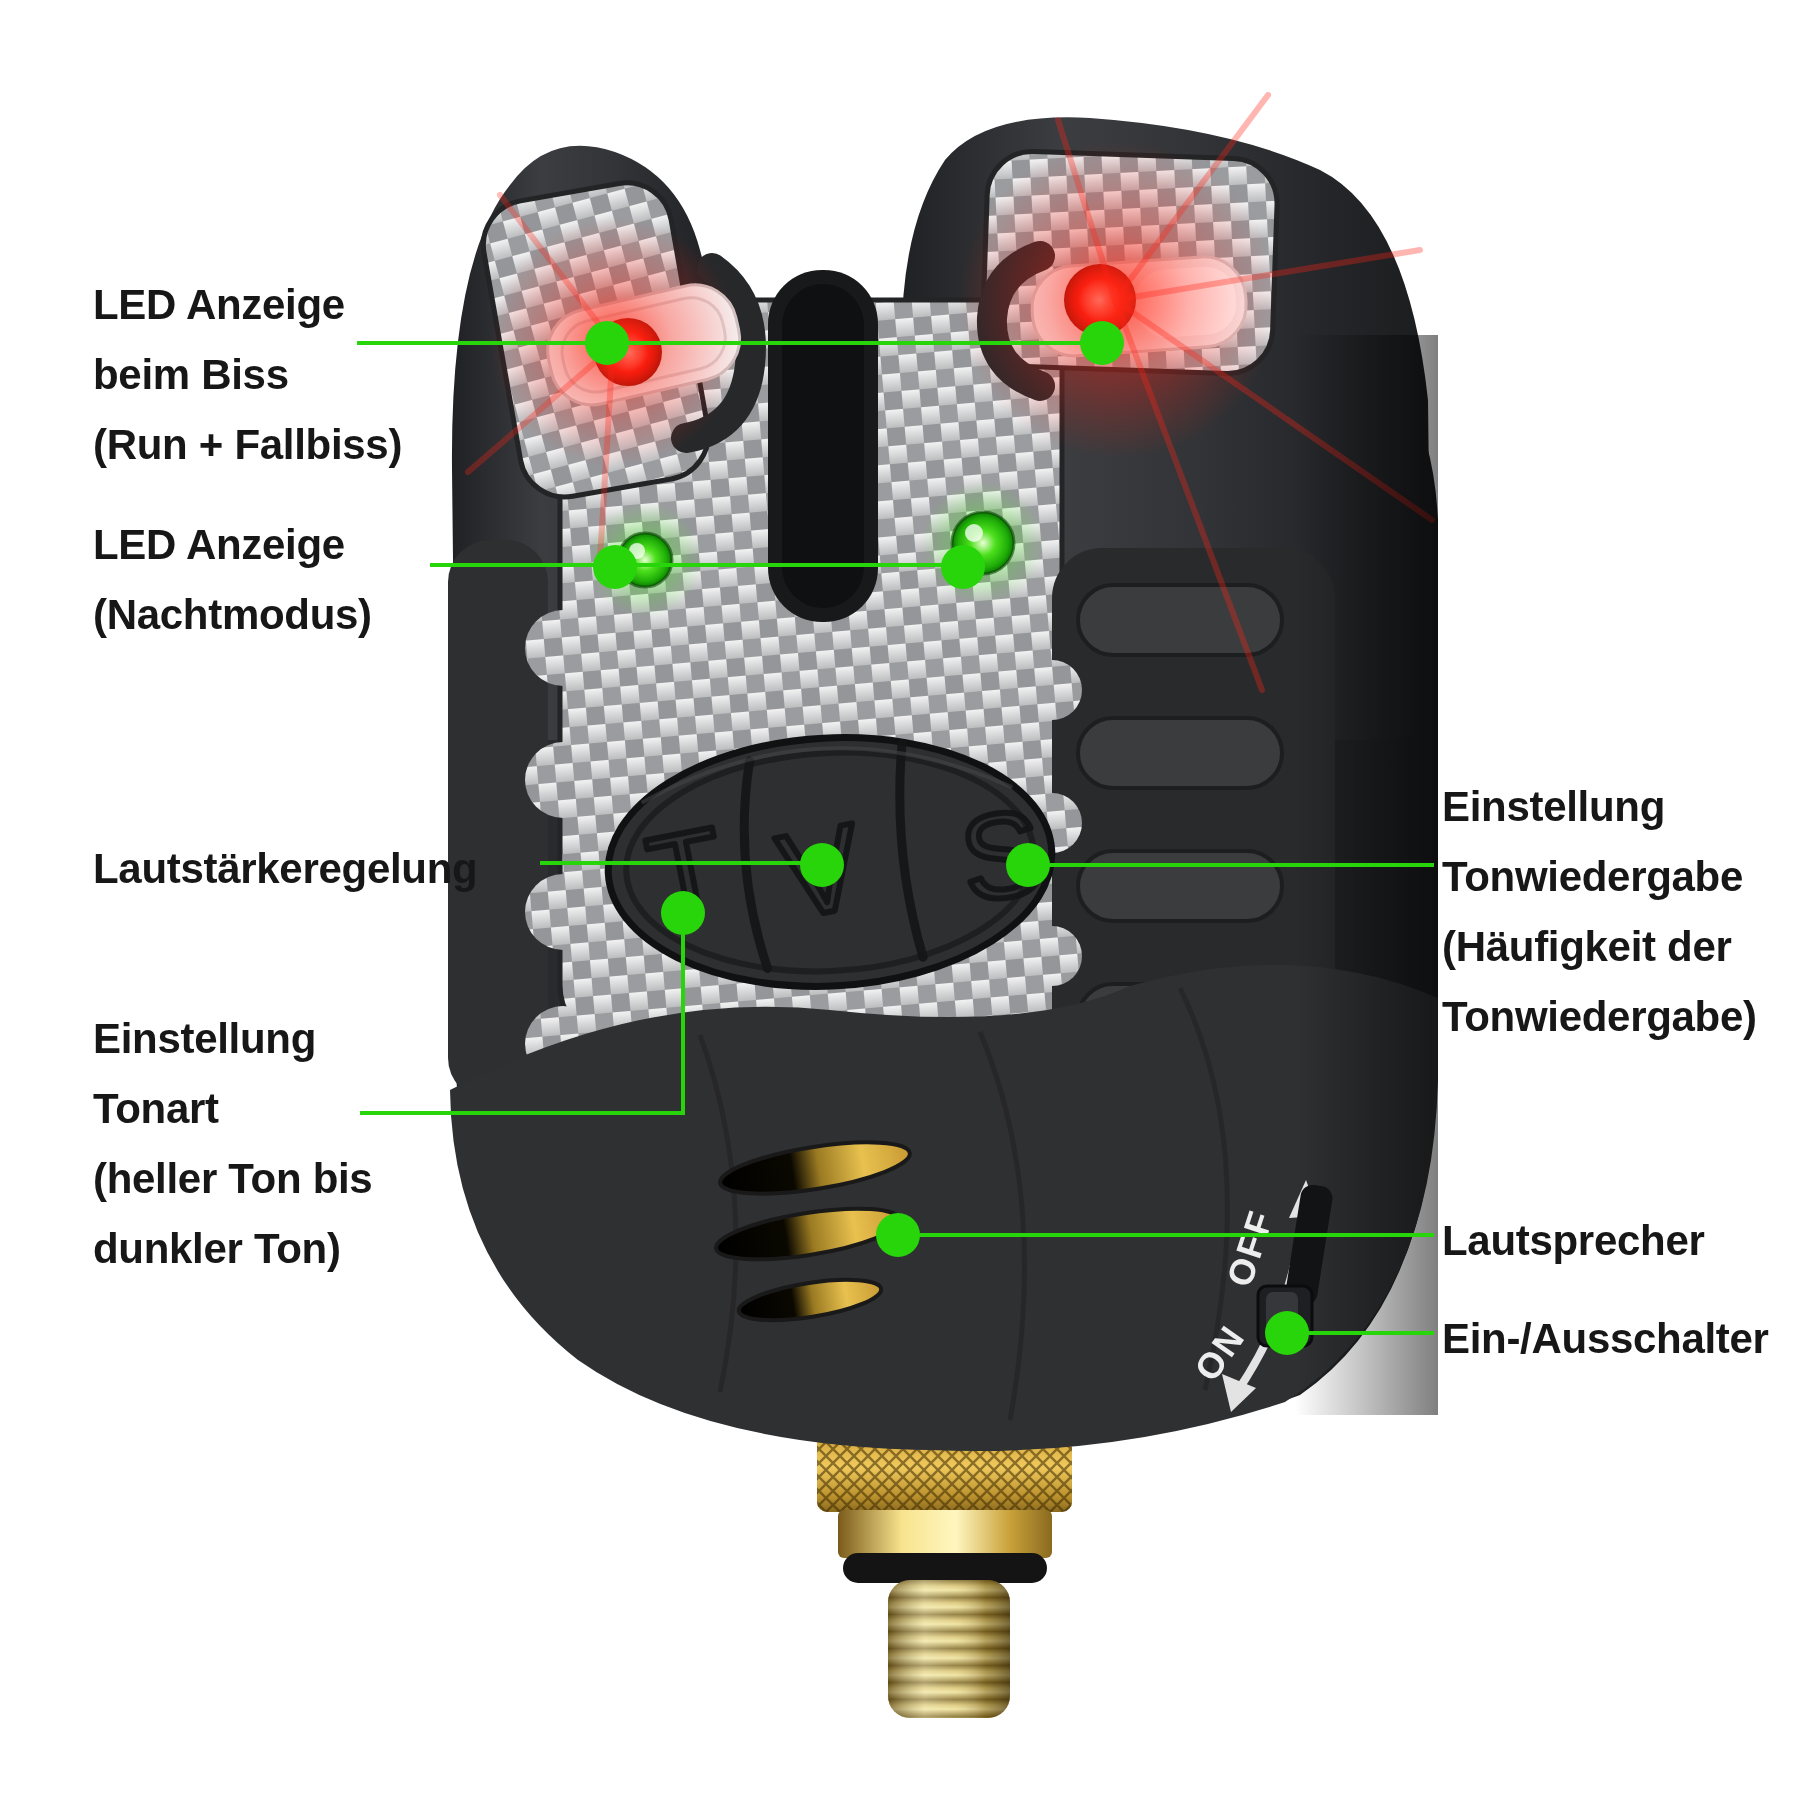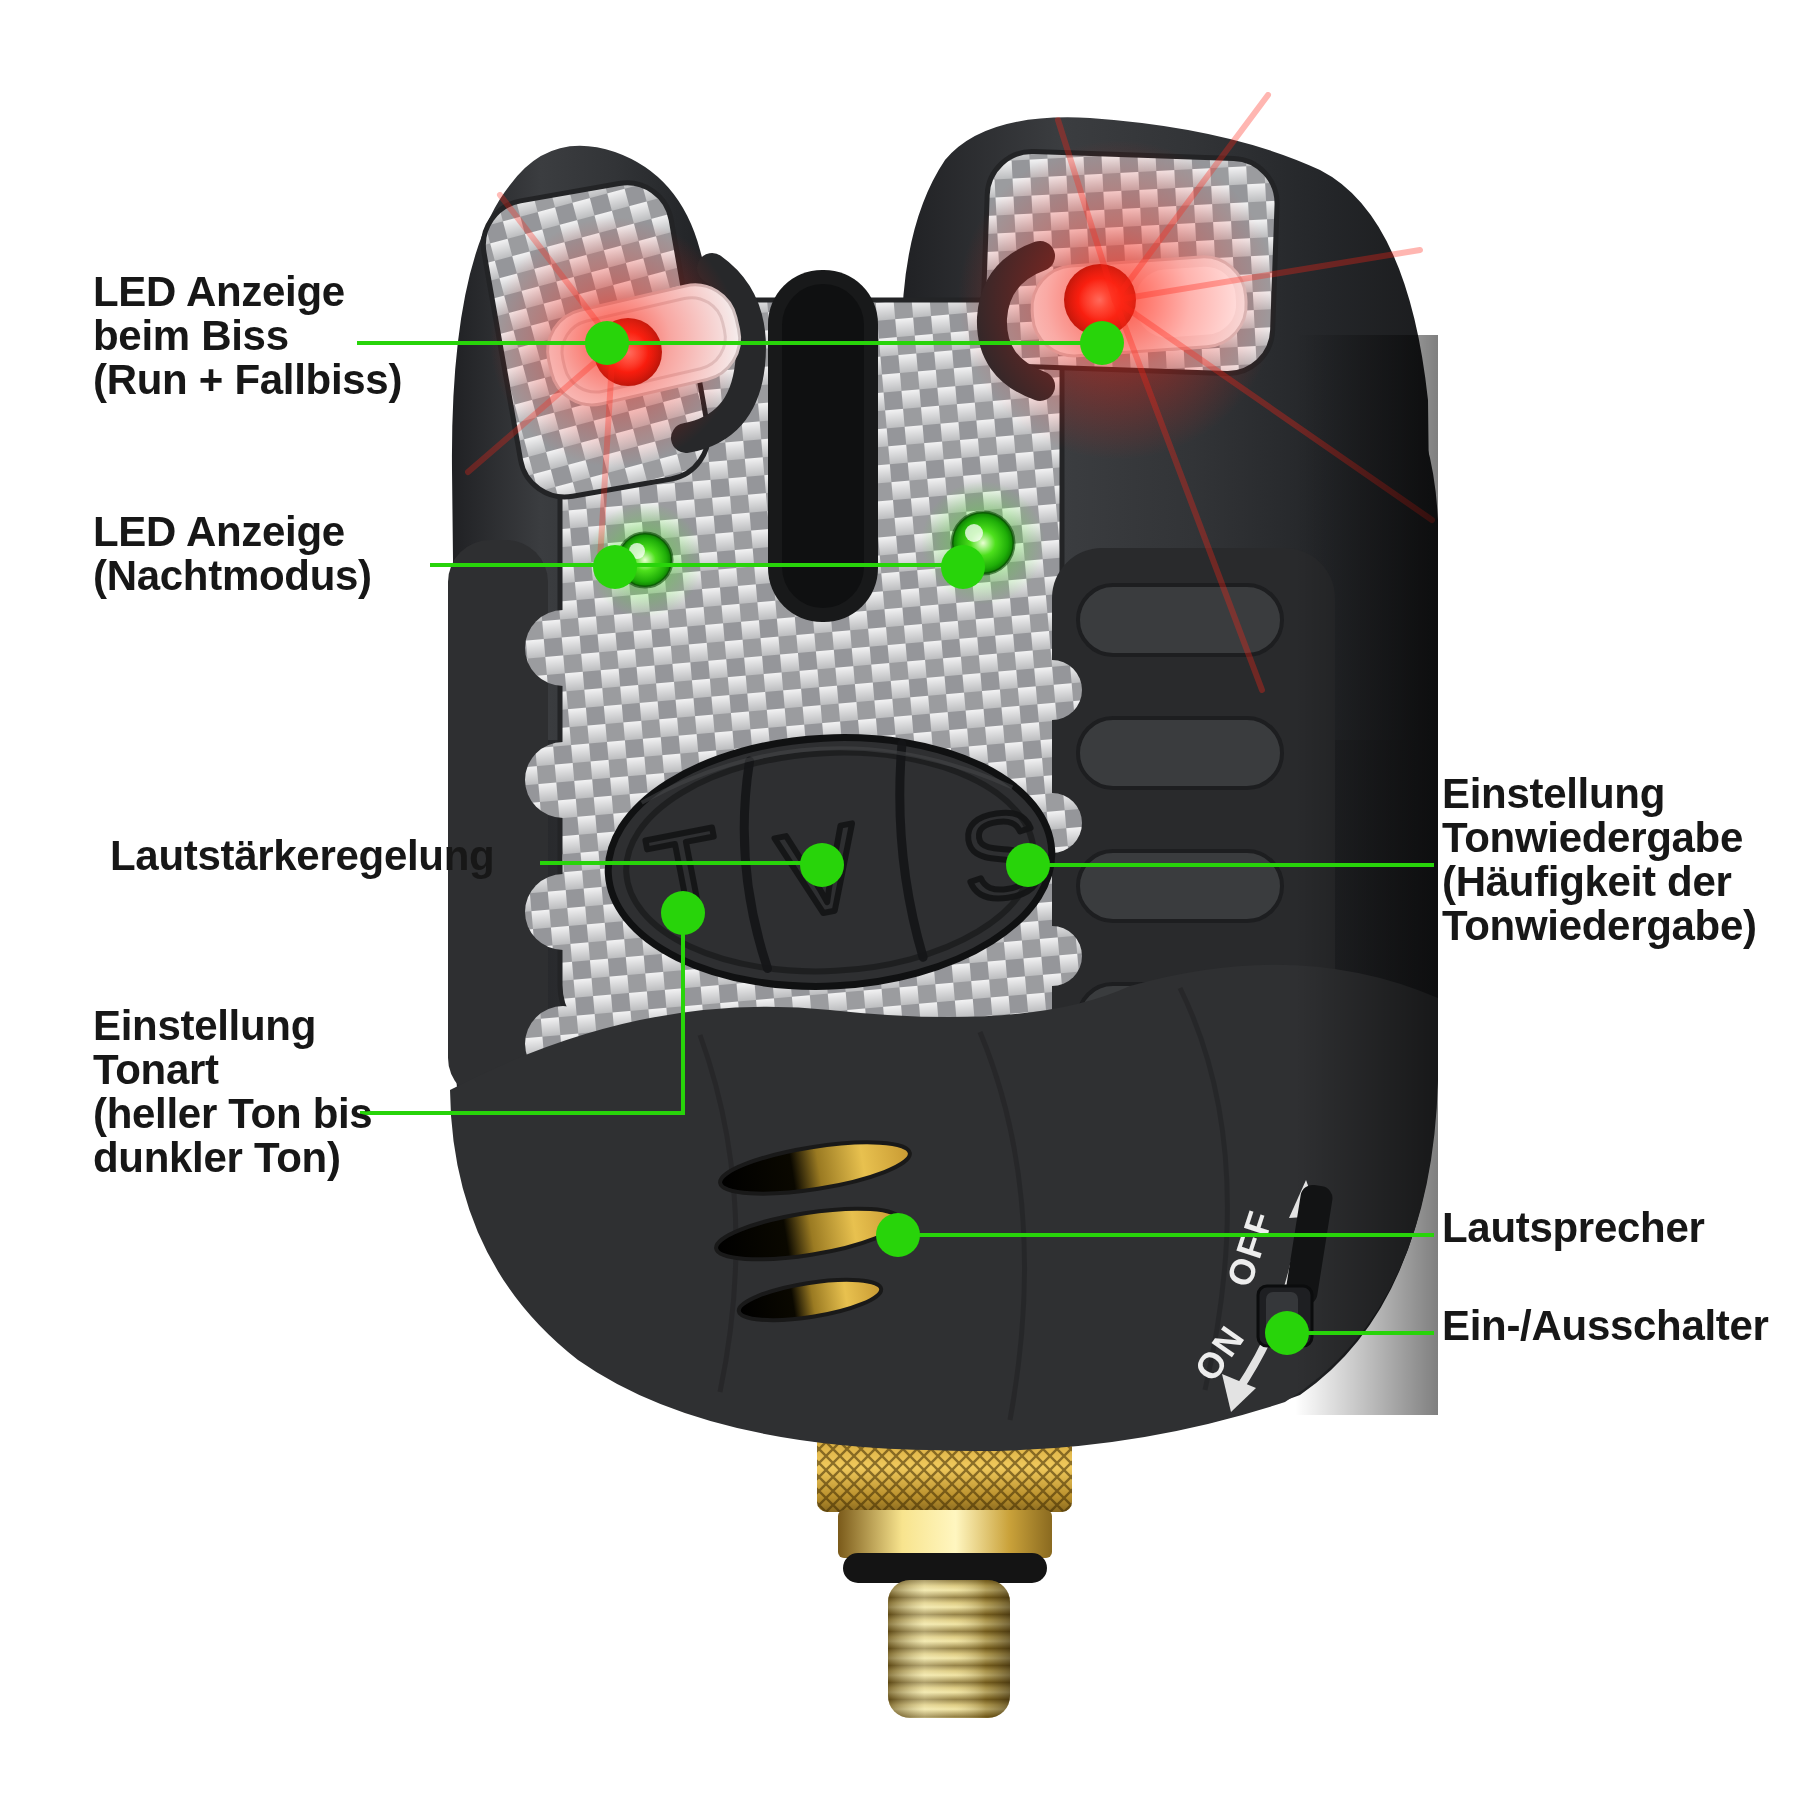--- a/index.html
+++ b/index.html
@@ -1,19 +1,19 @@
 <!DOCTYPE html>
 <html><head>
 <meta charset="utf-8">
 <style>
   html,body{margin:0;padding:0;background:#fff;}
   #stage{position:relative;width:1800px;height:1800px;background:#fff;overflow:hidden;
          font-family:"Liberation Sans",sans-serif;}
   #stage svg{position:absolute;left:0;top:0;}
-  .label{position:absolute;font-weight:600;font-size:42px;line-height:44px;color:#171717;
+  .label{position:absolute;font-weight:600;font-size:42px;line-height:70px;color:#171717;
          white-space:pre-line;letter-spacing:-0.3px;}
   .label.right{width:360px;}
   #annotations{pointer-events:none;}
   .svgtext{font-family:"Liberation Sans",sans-serif;}
 </style>
 </head>
 <body>
 
 <div id="stage">
 
@@ -271,21 +271,21 @@
       <circle cx="898" cy="1235" r="22"></circle>
       <circle cx="1287" cy="1333" r="22"></circle>
     </g>
   </svg>
 
   <div class="label" style="left:93px; top:270px;">LED Anzeige
 beim Biss
 (Run + Fallbiss)</div>
   <div class="label" style="left:93px; top:510px;">LED Anzeige
 (Nachtmodus)</div>
-  <div class="label" style="left:110px; top:834px;">Lautstärkeregelung</div>
+  <div class="label" style="left:93px; top:834px;">Lautstärkeregelung</div>
   <div class="label" style="left:93px; top:1004px;">Einstellung
 Tonart
 (heller Ton bis
 dunkler Ton)</div>
   <div class="label right" style="left:1442px; top:772px;">Einstellung
 Tonwiedergabe
 (Häufigkeit der
 Tonwiedergabe)</div>
   <div class="label right" style="left:1442px; top:1206px;">Lautsprecher</div>
   <div class="label right" style="left:1442px; top:1304px;">Ein-/Ausschalter</div>

